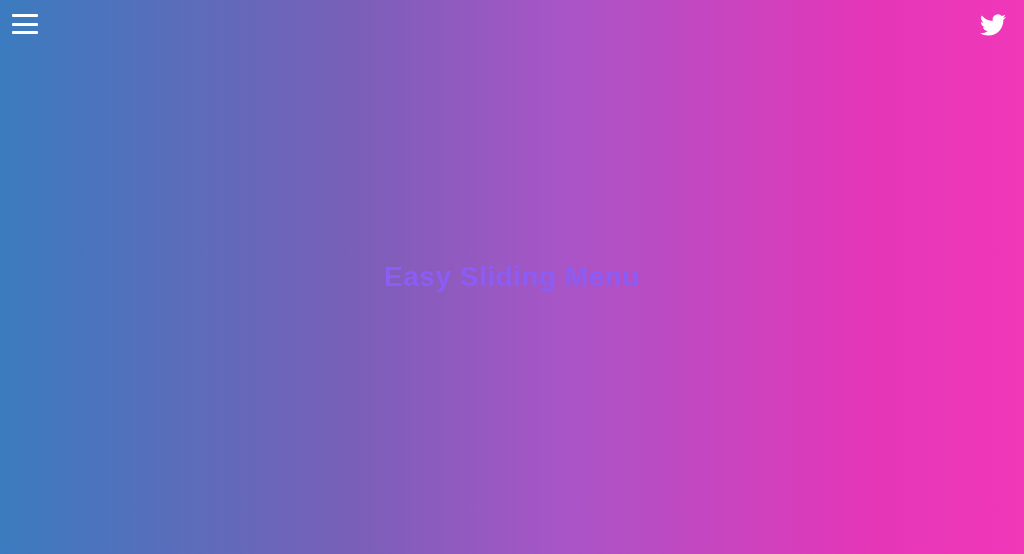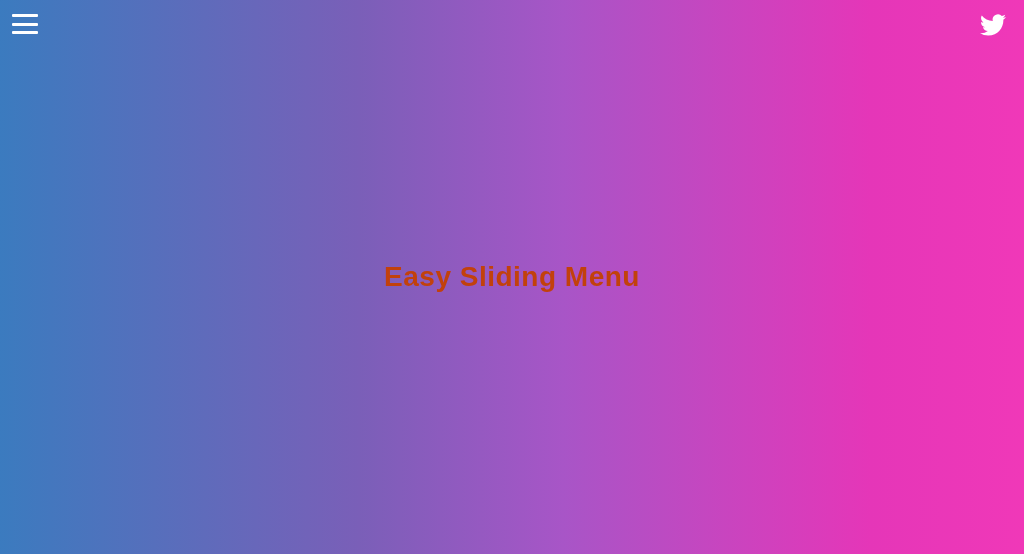--- a/index.html
+++ b/index.html
@@ -49,21 +49,21 @@
       width: 100%;
       height: 100%;
       fill: #ffffff;
     }
     
     .title {
       position: absolute;
       top: 50%;
       left: 50%;
       transform: translate(-50%, -50%);
-      color: #c2410c;
+      color: #8b5cf6;
       font-size: 28px;
       font-weight: 600;
       letter-spacing: 0.5px;
       white-space: nowrap;
     }
   </style>
 </head>
 <body>
 
 <div class="hamburger">

